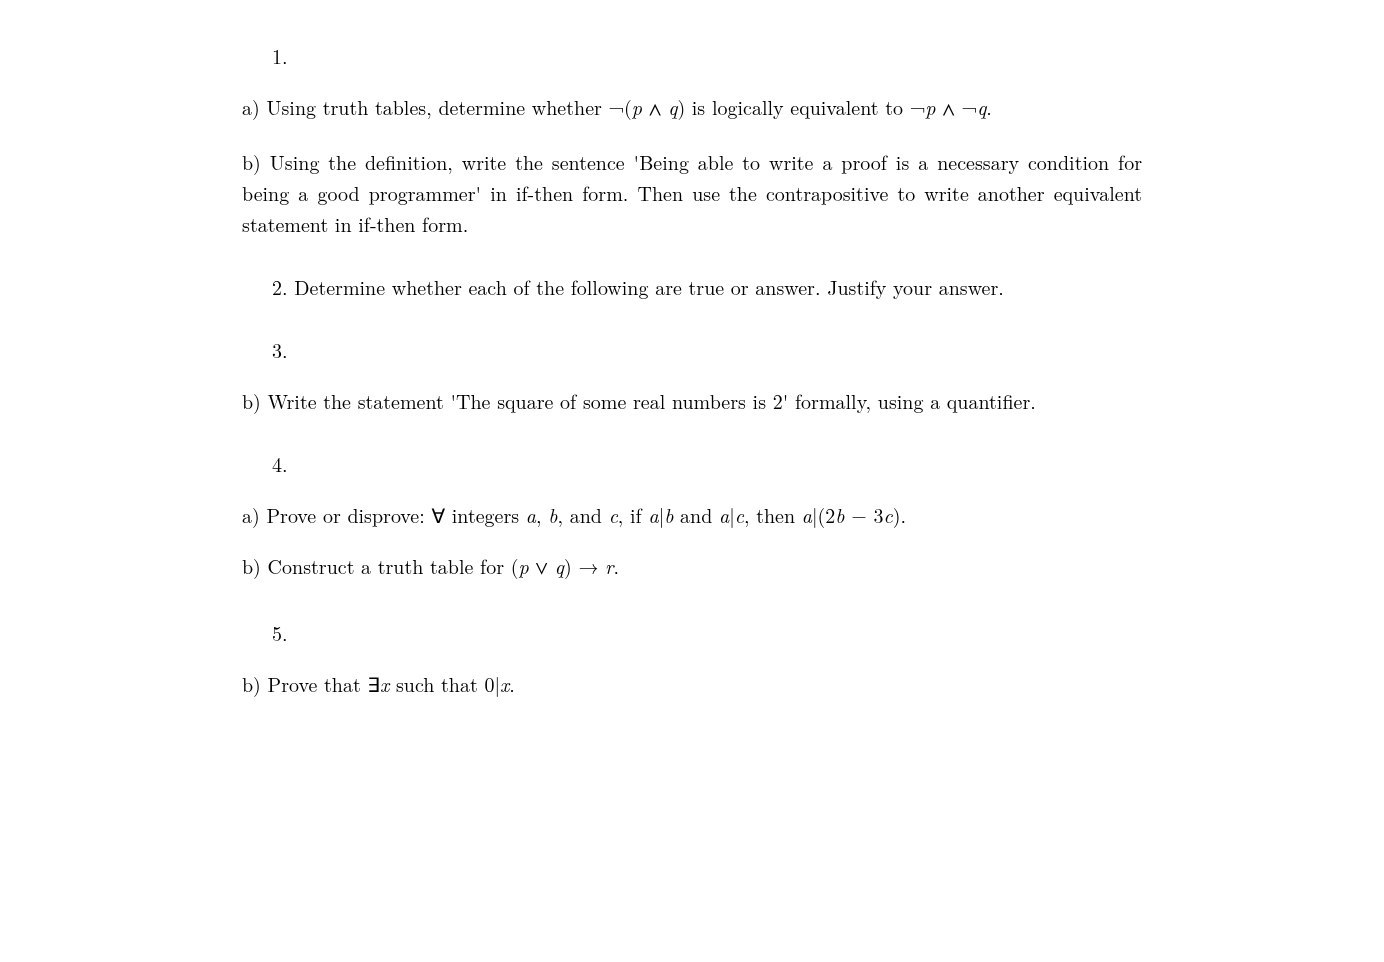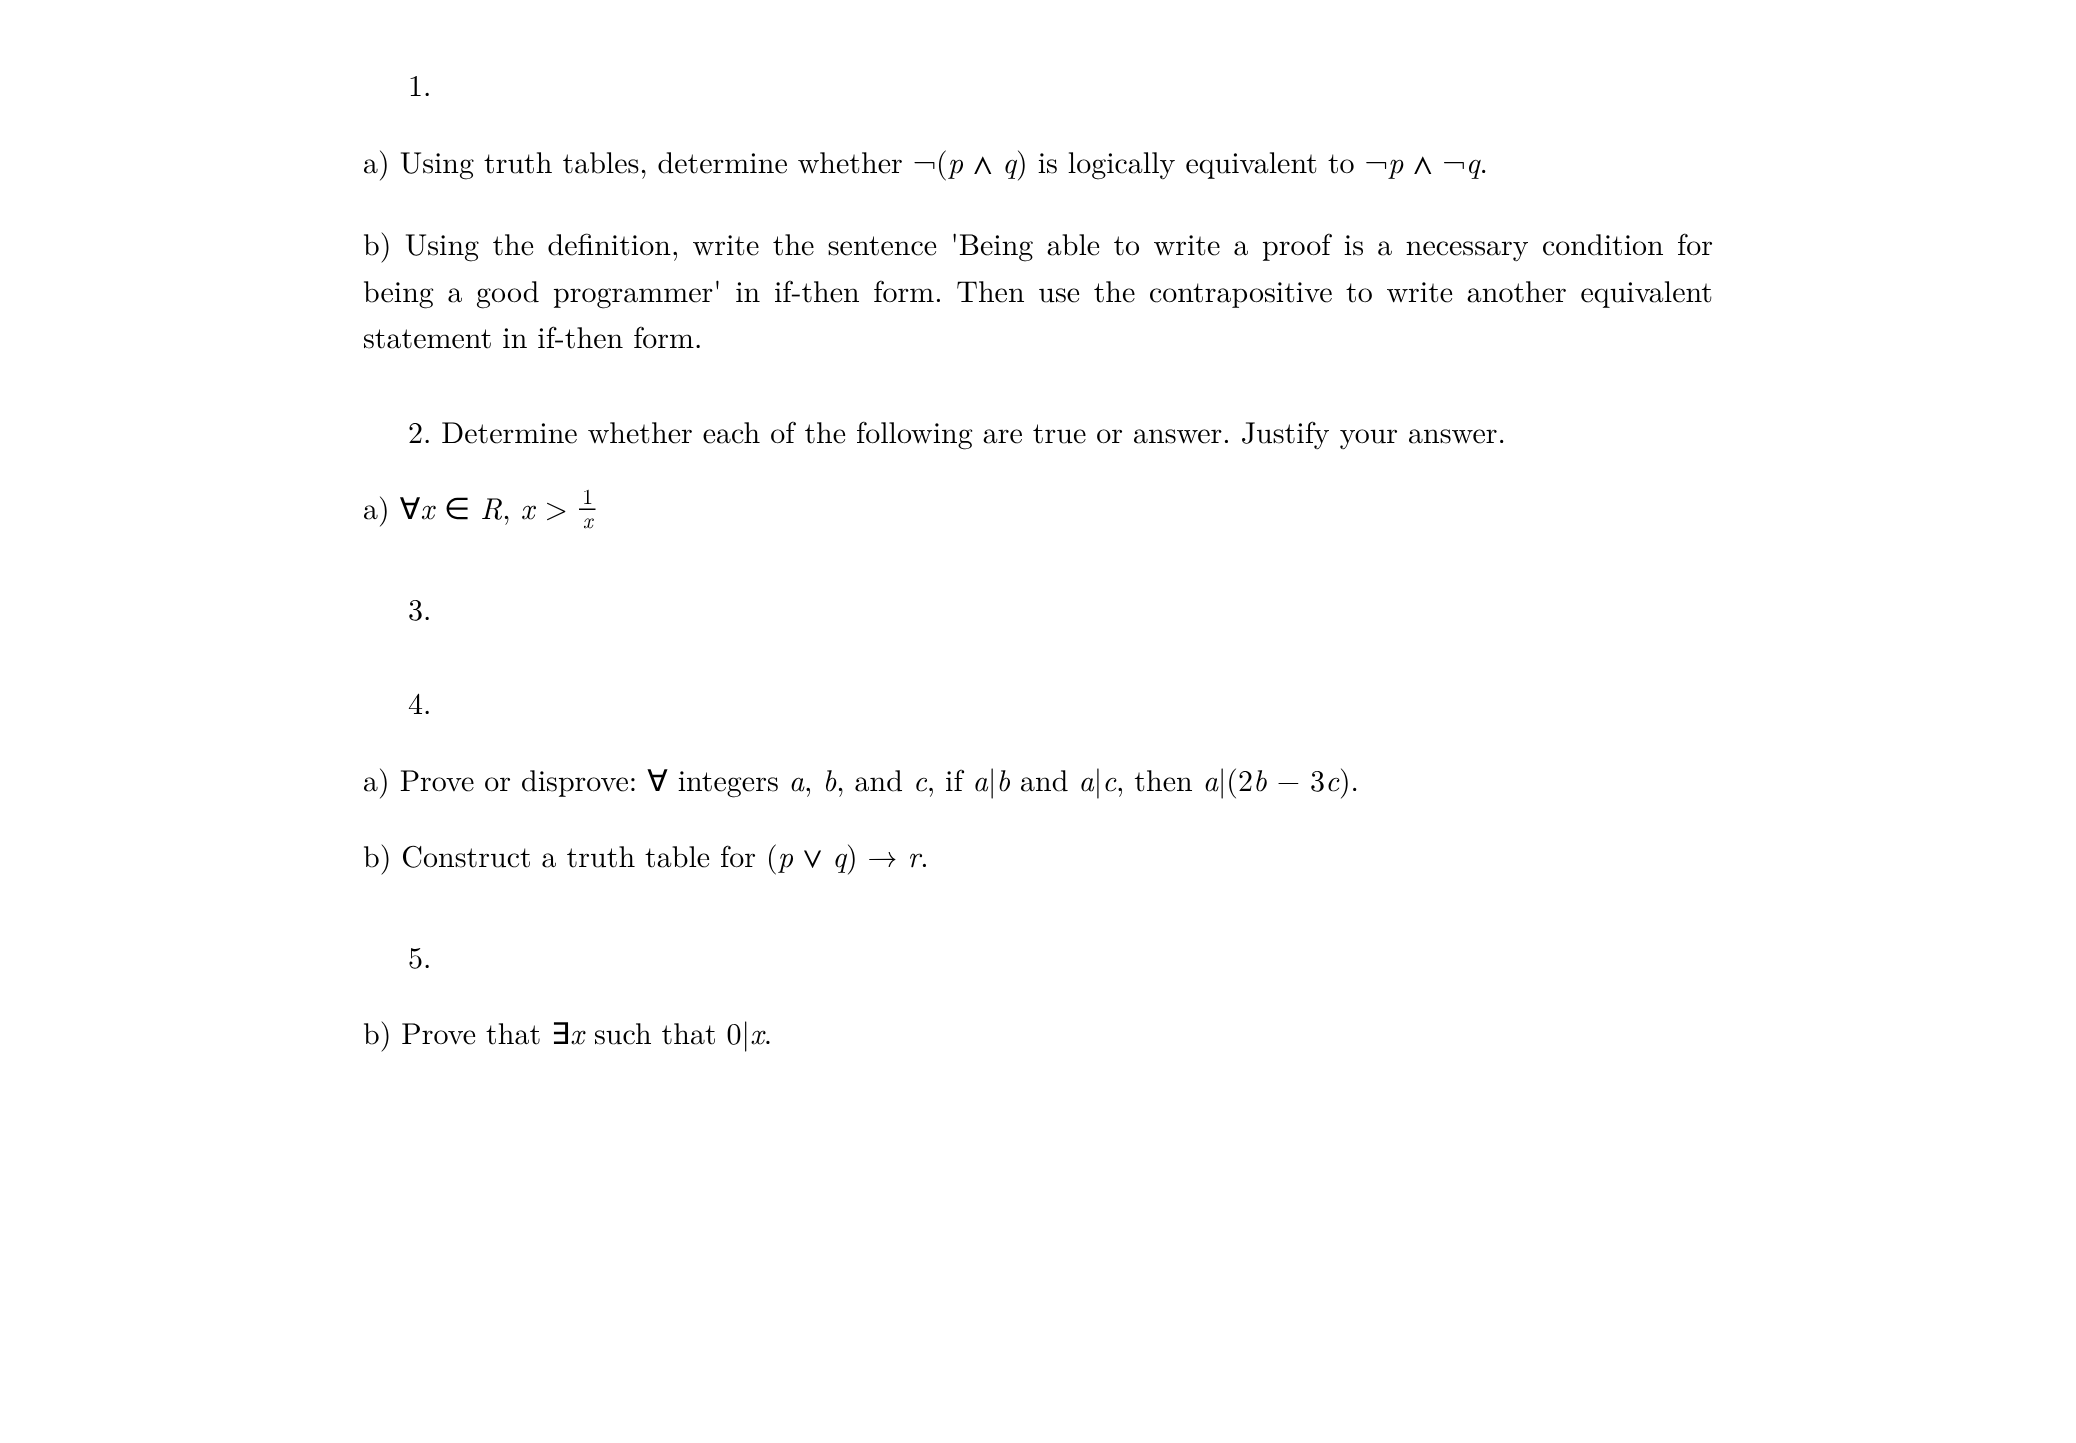--- a/index.html
+++ b/index.html
@@ -77,28 +77,28 @@
       <span class="part-letter">b)</span>
       <span> Using the definition, write the sentence 'Being able to write a proof is a necessary condition for being a good programmer' in if-then form. Then use the contrapositive to write another equivalent statement in if-then form.</span>
     </div>
   </div>
 
   <div class="problem">
     <div class="num-line">
       <span>2.</span>
       <span>Determine whether each of the following are true or answer. Justify your answer.</span>
     </div>
-    <div class="part">
-      <span class="part-letter">a)</span>
-      <span> ∀<span class="math-i">x</span> ∈ <span class="math-i">R</span>, <span class="math-i">x</span> &gt; <span class="frac"><span class="top">1</span><span class="bot math-i">x</span></span></span>
-    </div>
   </div>
 
   <div class="problem">
     <div class="num-line">3.</div>
+    <div class="part">
+      <span class="part-letter">b)</span>
+      <span> Write the statement 'The square of some real numbers is 2' formally, using a quantifier.</span>
+    </div>
   </div>
 
   <div class="problem">
     <div class="num-line">4.</div>
     <div class="part">
       <span class="part-letter">a)</span>
       <span> Prove or disprove: ∀ integers <span class="math-i">a</span>, <span class="math-i">b</span>, and <span class="math-i">c</span>, if <span class="math-i">a</span>|<span class="math-i">b</span> and <span class="math-i">a</span>|<span class="math-i">c</span>, then <span class="math-i">a</span>|(2<span class="math-i">b</span> − 3<span class="math-i">c</span>).</span>
     </div>
     <div class="part">
       <span class="part-letter">b)</span>

